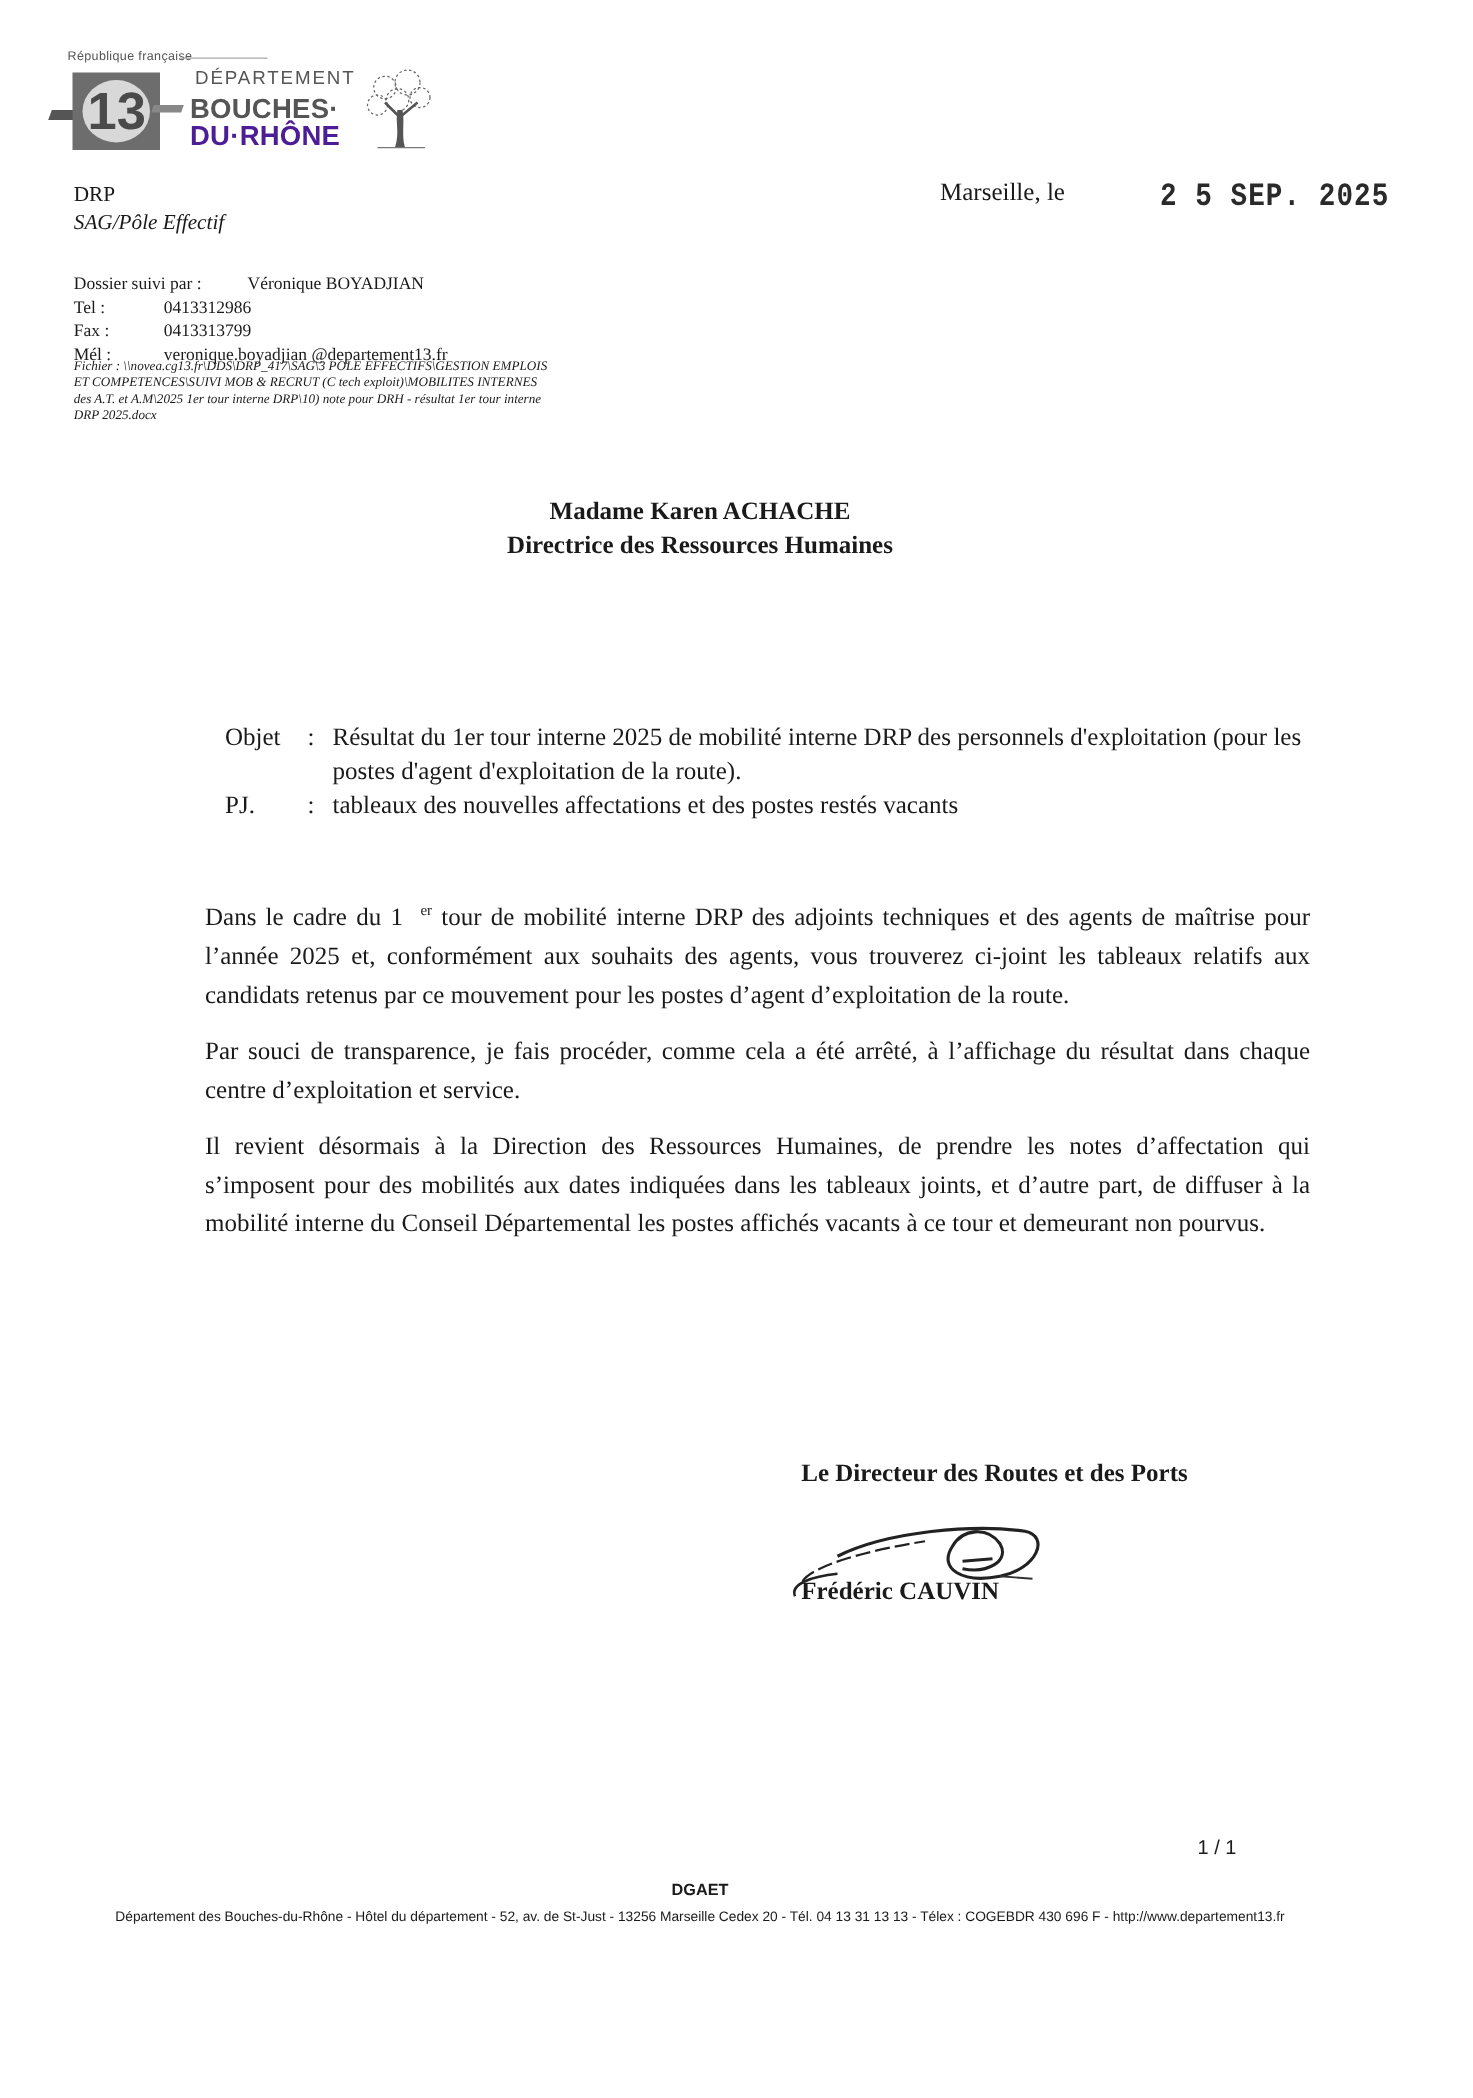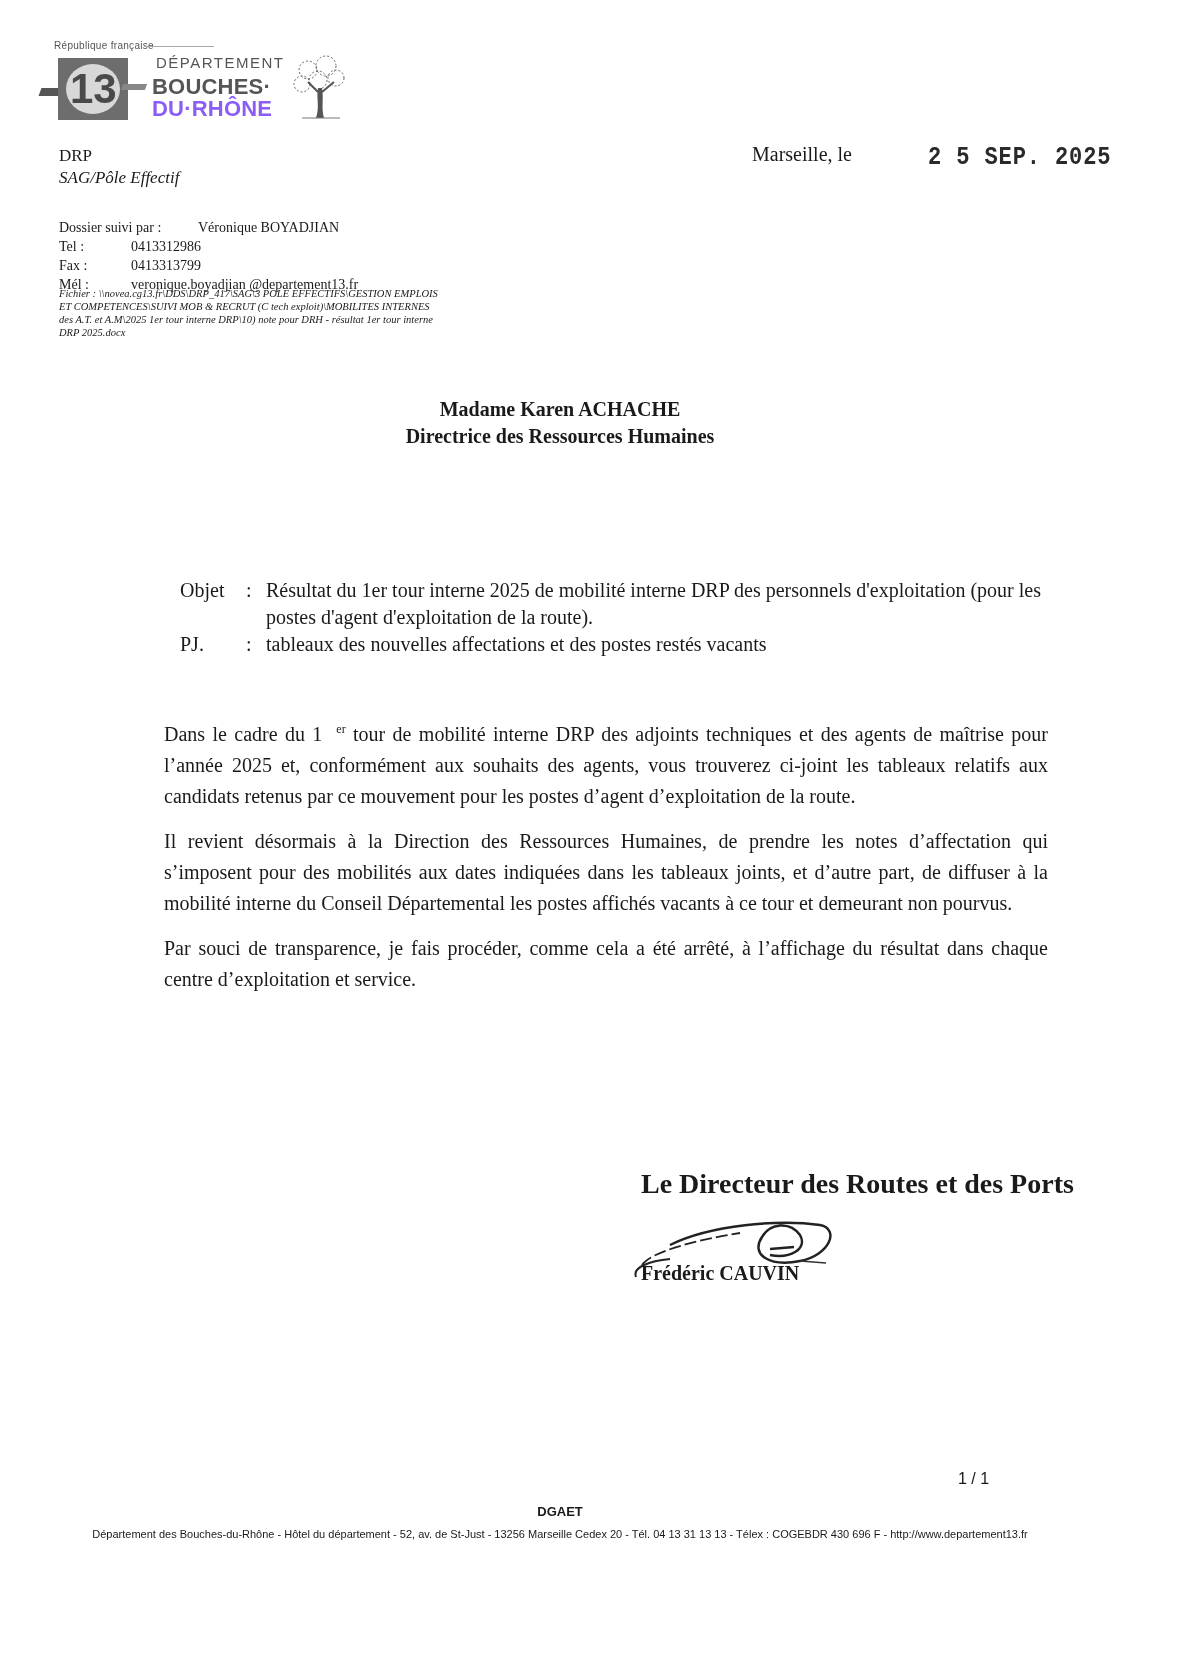--- a/index.html
+++ b/index.html
@@ -13,21 +13,21 @@
     .logo { left: 40px; top: 38px; width: 300px; height: 90px; }
     .logo .rf { position: absolute; left: 14px; top: 2px; font-family: "Liberation Sans", sans-serif; font-size: 10px; color: #555; letter-spacing: 0.3px; }
     .logo .rf-line { position: absolute; left: 104px; top: 8px; width: 70px; border-top: 1px solid #aaa; }
     .logo .box13 { position: absolute; left: 18px; top: 20px; width: 70px; height: 62px; background: #6d6d6d; }
     .logo .circle13 { position: absolute; left: 26px; top: 26px; width: 54px; height: 50px; border-radius: 50%; background: #d8d8d8; }
     .logo .num13 { position: absolute; left: 30px; top: 24px; width: 46px; text-align: center; font-family: "Liberation Sans", sans-serif; font-weight: bold; font-size: 42px; color: #4a4a4a; line-height: 54px; }
     .logo .wing { position: absolute; left: 0px; top: 50px; width: 22px; height: 8px; background: #555; transform: skewX(-20deg); }
     .logo .wing2 { position: absolute; left: 82px; top: 46px; width: 24px; height: 6px; background: #888; transform: skewX(-20deg); }
     .logo .dep { position: absolute; left: 116px; top: 16px; font-family: "Liberation Sans", sans-serif; font-size: 15px; letter-spacing: 1.5px; color: #555; }
     .logo .bouches { position: absolute; left: 112px; top: 36px; font-family: "Liberation Sans", sans-serif; font-weight: bold; font-size: 22px; color: #555; letter-spacing: 0.2px; }
-    .logo .rhone { position: absolute; left: 112px; top: 58px; font-family: "Liberation Sans", sans-serif; font-weight: bold; font-size: 22px; color: #8b5cf6; letter-spacing: 0.2px; }
+    .logo .rhone { position: absolute; left: 112px; top: 58px; font-family: "Liberation Sans", sans-serif; font-weight: bold; font-size: 22px; color: #4c1d95; letter-spacing: 0.2px; }
     .logo .tree { position: absolute; left: 248px; top: 14px; width: 62px; height: 70px; }
 
     
     .drp { left: 59px; top: 146px; font-size: 17px; }
     .sag { left: 59px; top: 168px; font-size: 17px; font-style: italic; }
     .contact { left: 59px; top: 218px; font-size: 14px; line-height: 19px; }
     .contact .row { display: flex; }
     .contact .lab { width: 72px; }
     .contact .lab-wide { width: 139px; }
     .fichier { left: 59px; top: 287px; width: 380px; font-size: 10.5px; font-style: italic; line-height: 13px; }
@@ -45,21 +45,21 @@
     .objet .k { width: 66px; }
     .objet .sep { width: 20px; }
     .objet .v { width: 800px; }
 
     
     .body { left: 164px; top: 719px; width: 884px; font-size: 20px; line-height: 31px; text-align: justify; }
     .body p { margin: 0 0 14px 0; }
     sup { font-size: 12px; line-height: 0; margin-left: 14px; }
 
     
-    .signer-title { left: 641px; top: 1168px; font-weight: bold; font-size: 28px; }
+    .signer-title { left: 641px; top: 1168px; font-weight: bold; font-size: 20px; }
     .signature { left: 630px; top: 1215px; width: 210px; height: 70px; }
     .signer-name { left: 641px; top: 1262px; font-weight: bold; font-size: 20px; }
 
     
     .page { left: 958px; top: 1470px; font-family: "Liberation Sans", sans-serif; font-size: 16px; }
     .dgaet { left: 0; top: 1504px; width: 1120px; text-align: center; font-family: "Liberation Sans", sans-serif; font-weight: bold; font-size: 13px; }
     .addr { left: 0; top: 1528px; width: 1120px; text-align: center; font-family: "Liberation Sans", sans-serif; font-size: 11px; }
   </style>
 </head>
 <body>
@@ -128,22 +128,22 @@
   </div>
   <div class="row">
     <span class="k">PJ.</span>
     <span class="sep">:</span>
     <span class="v">tableaux des nouvelles affectations et des postes restés vacants</span>
   </div>
 </div>
 
 <div class="abs body">
   <p><span>Dans le cadre du 1</span><sup>er</sup><span> tour de mobilité interne DRP des adjoints techniques et des agents de maîtrise pour l’année 2025 et, conformément aux souhaits des agents, vous trouverez ci-joint les tableaux relatifs aux candidats retenus par ce mouvement pour les postes d’agent d’exploitation de la route.</span></p>
+  <p>Par souci de transparence, je fais procéder, comme cela a été arrêté, à l’affichage du résultat dans chaque centre d’exploitation et service.</p>
   <p>Il revient désormais à la Direction des Ressources Humaines, de prendre les notes d’affectation qui s’imposent pour des mobilités aux dates indiquées dans les tableaux joints, et d’autre part, de diffuser à la mobilité interne du Conseil Départemental les postes affichés vacants à ce tour et demeurant non pourvus.</p>
-  <p>Par souci de transparence, je fais procéder, comme cela a été arrêté, à l’affichage du résultat dans chaque centre d’exploitation et service.</p>
 </div>
 
 <div class="abs signer-title">Le Directeur des Routes et des Ports</div>
 <svg class="abs signature" viewBox="0 0 210 70">
   <path d="M40 30 C80 10 150 4 190 10 C210 14 200 40 170 46 C140 52 120 40 132 22 C140 8 160 6 170 20 C178 34 160 44 140 40" fill="none" stroke="#222" stroke-width="2.5"></path>
   <path d="M12 50 C20 38 60 26 110 18" fill="none" stroke="#222" stroke-width="1.8" stroke-dasharray="12 4"></path>
   <path d="M6 62 C2 52 20 46 40 44" fill="none" stroke="#222" stroke-width="2"></path>
   <path d="M140 34 L164 32" stroke="#222" stroke-width="2.5"></path>
   <path d="M170 46 L196 48" stroke="#333" stroke-width="1.5"></path>
 </svg>

